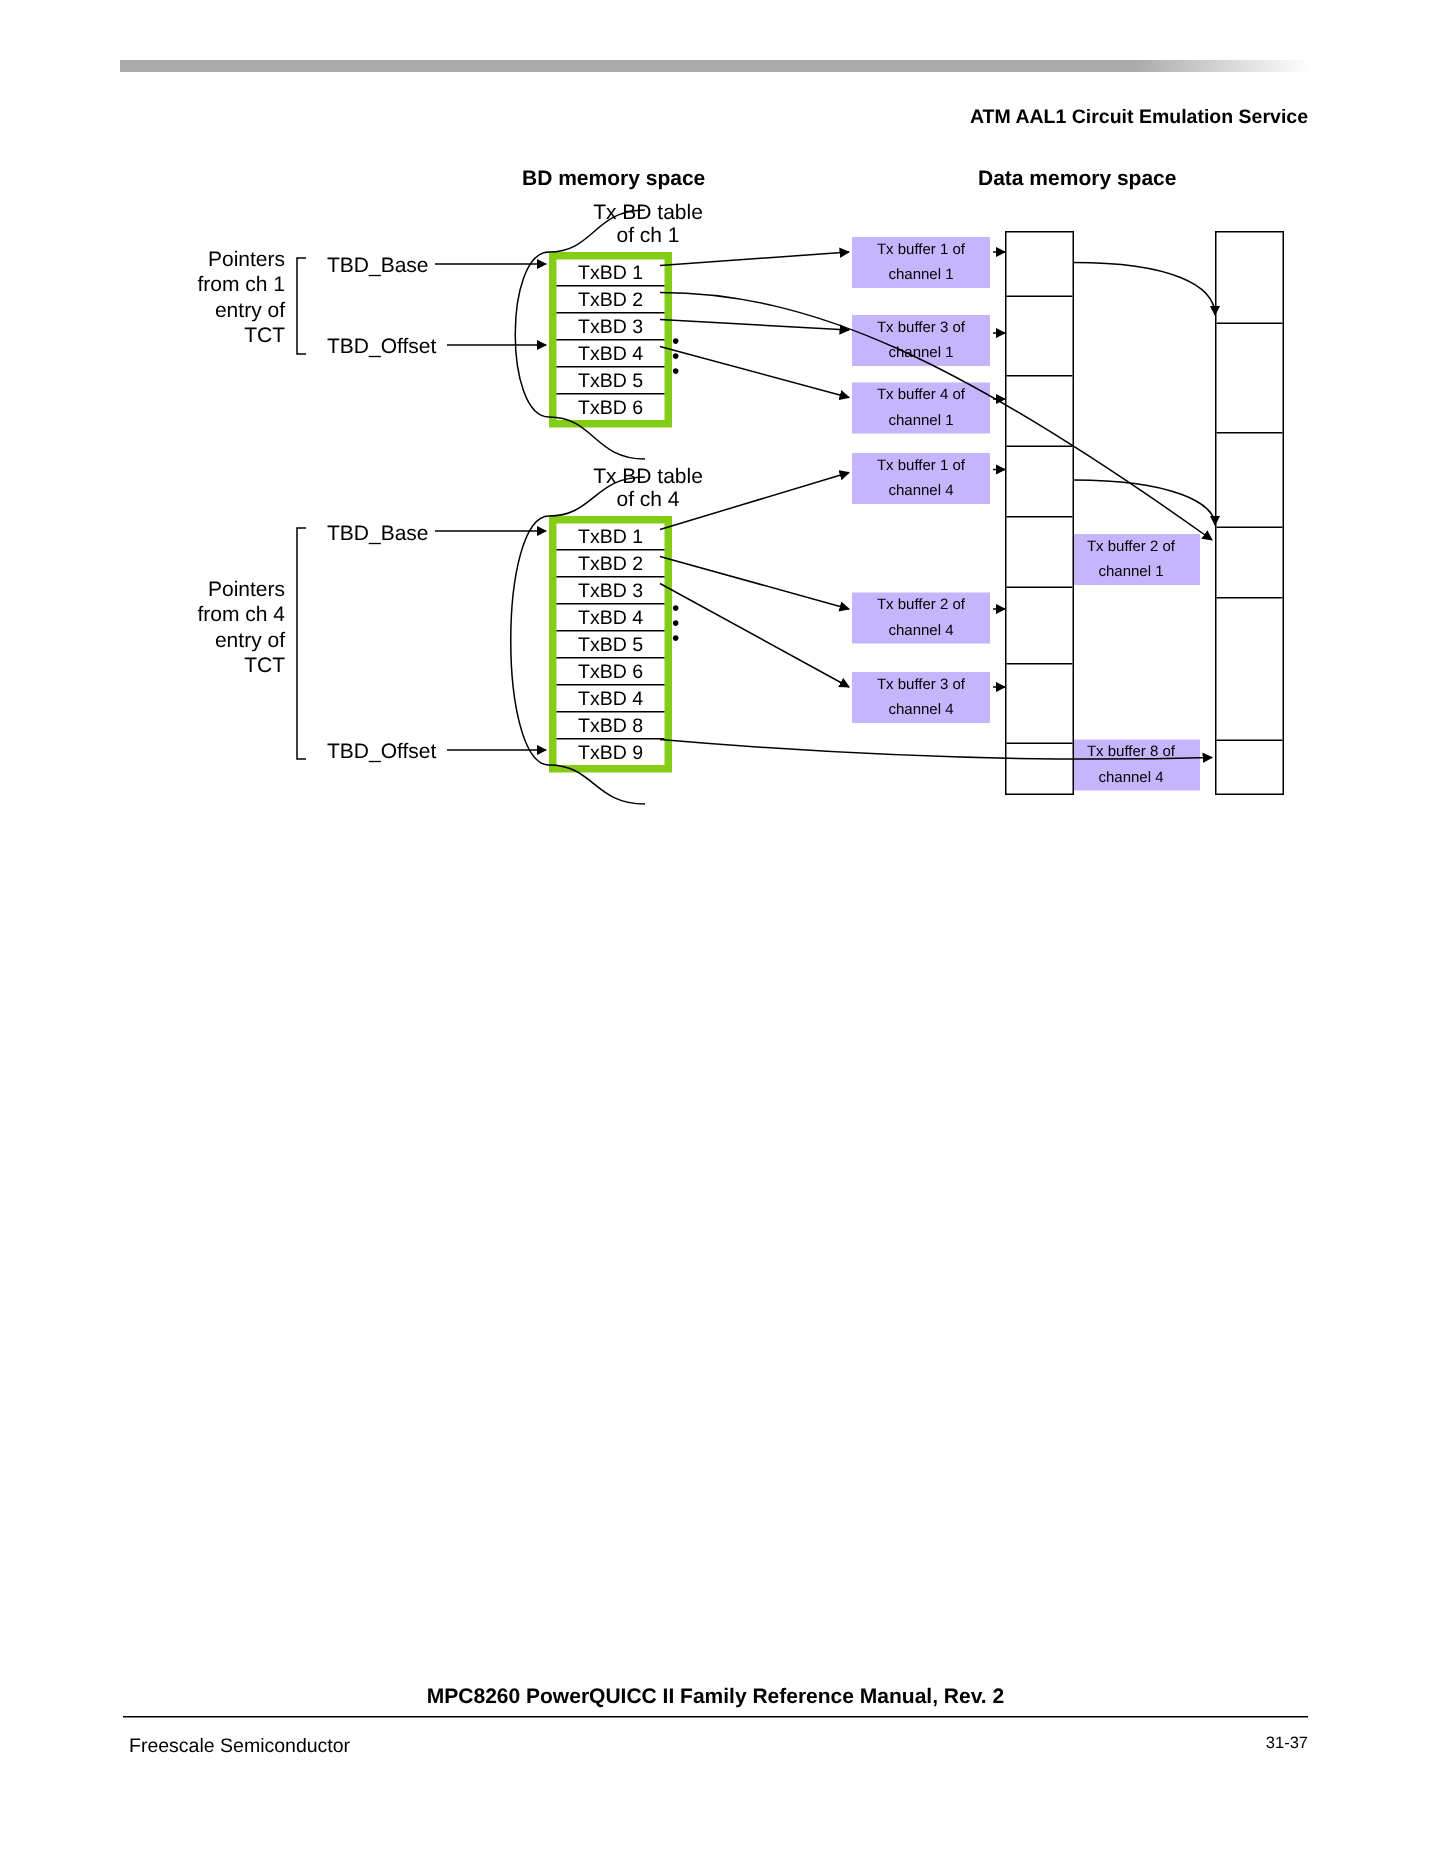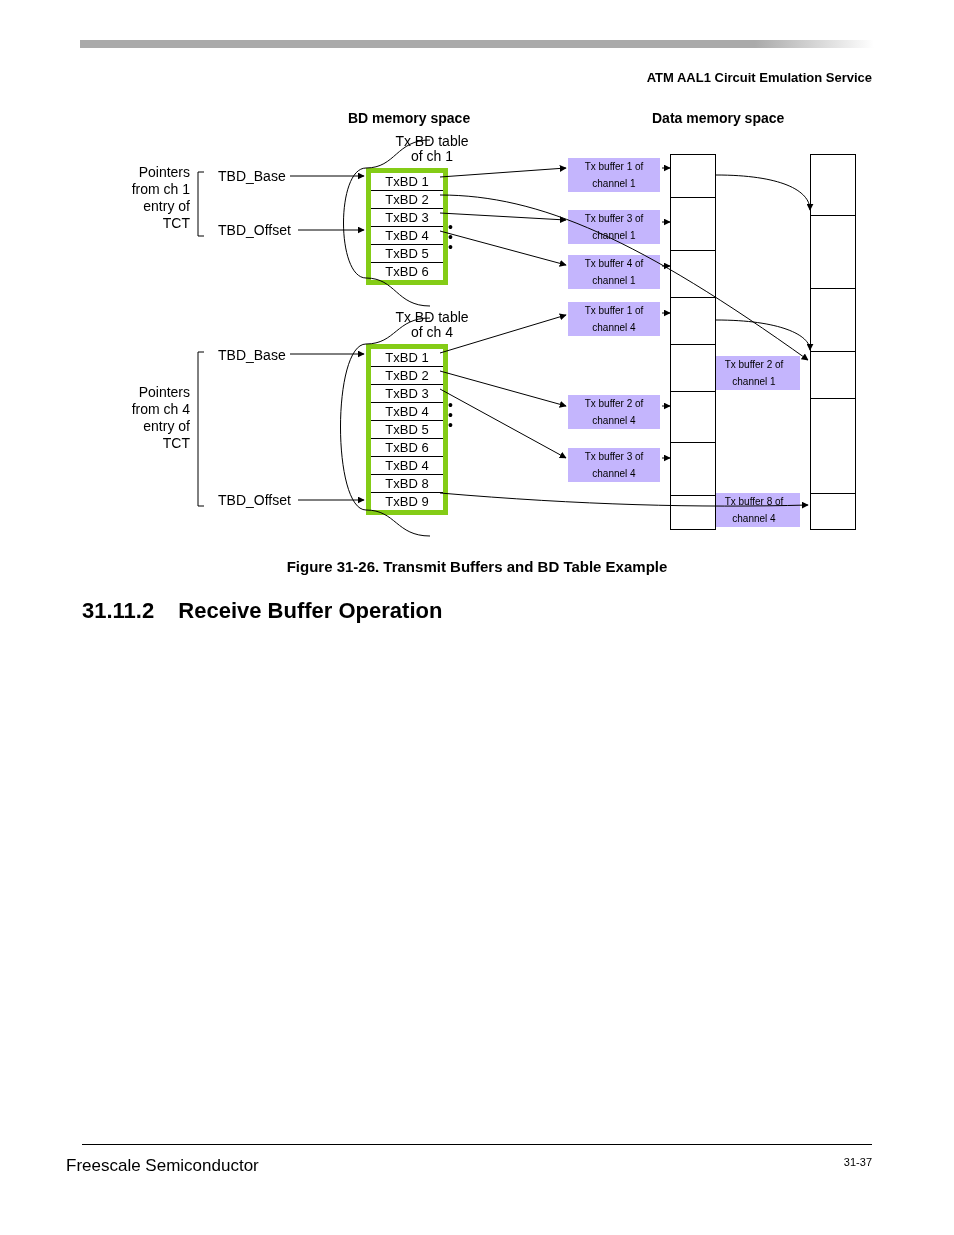--- a/index.html
+++ b/index.html
@@ -104,23 +104,23 @@
     position: absolute;
     left: 80px;
     top: 1122px;
     width: 794px;
     text-align: center;
     font-size: 14px;
     font-weight: bold;
   }
   .footer-left {
     position: absolute;
-    left: 66px;
+    left: 86px;
     top: 1156px;
-    font-size: 17px;
+    font-size: 13px;
   }
   .footer-right {
     position: absolute;
     right: 82px;
     top: 1156px;
     font-size: 11px;
   }
   svg.overlay {
     position: absolute;
     left: 0; top: 0;
@@ -295,24 +295,20 @@
       <line x1="582" y1="203" x2="590" y2="203" stroke="#000" marker-end="url(#ah)"></line>
       <line x1="582" y1="296" x2="590" y2="296" stroke="#000" marker-end="url(#ah)"></line>
       <line x1="582" y1="348" x2="590" y2="348" stroke="#000" marker-end="url(#ah)"></line>
 
       <path d="M636 65 C 700 65, 730 80, 730 100" fill="none" stroke="#000" marker-end="url(#ah)"></path>
       <path d="M636 210 C 700 210, 730 225, 730 240" fill="none" stroke="#000" marker-end="url(#ah)"></path>
     </svg>
 
   </div>
 
-  <div class="fig-caption">Figure 31-26. Transmit Buffers and BD Table Example</div>
-
-  <div class="section-heading">
-    <span class="num">31.11.2</span>
-    <span>Receive Buffer Operation</span>
-  </div>
-
+
+
+  <div class="footer-title">MPC8260 PowerQUICC II Family Reference Manual, Rev. 2</div>
   <div class="footer-rule"></div>
   <div class="footer-left">Freescale Semiconductor</div>
   <div class="footer-right">31-37</div>
 
 </div>
 
 </body></html>

